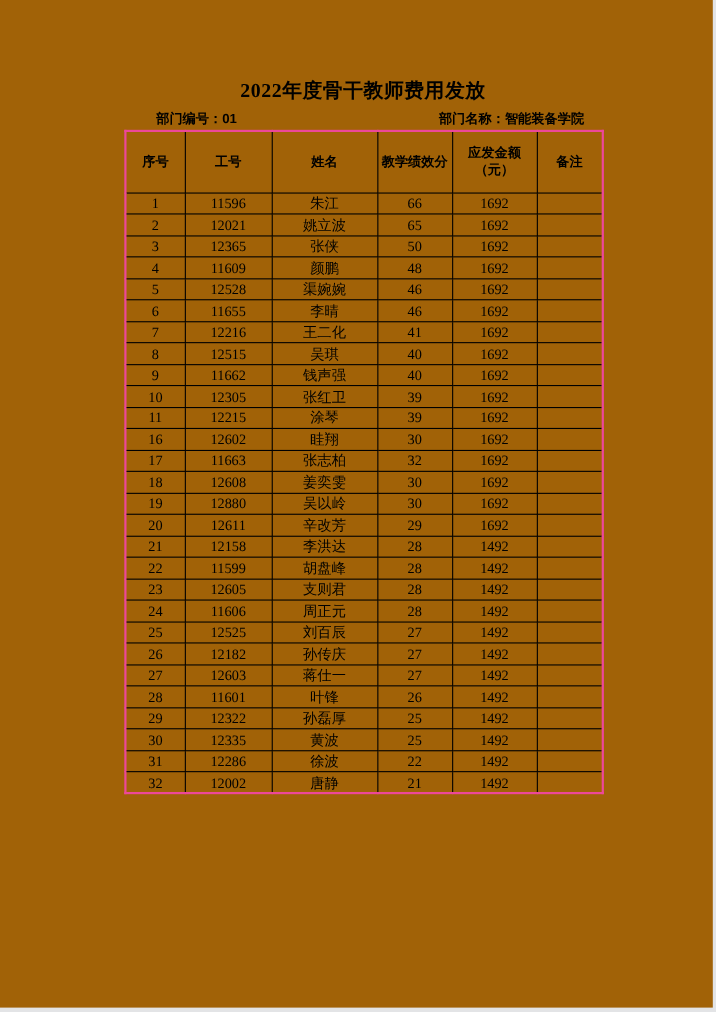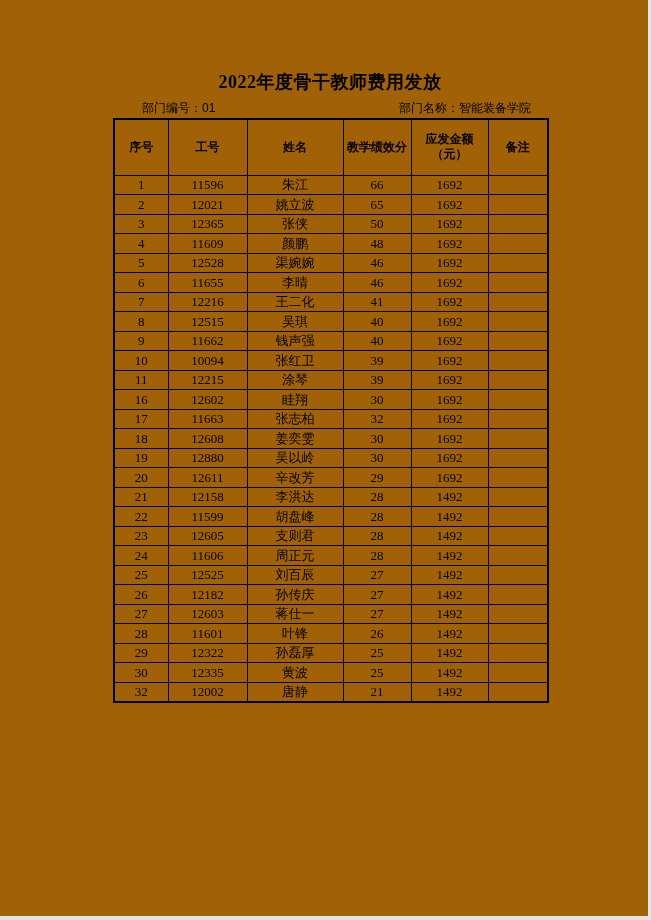--- a/index.html
+++ b/index.html
@@ -37,34 +37,34 @@
   .subheader {
     position: absolute;
     left: 113px;
     top: 100px;
     width: 434px;
     padding: 0 16px 0 29px;
     display: flex;
     justify-content: space-between;
     align-items: baseline;
     font-family: "Liberation Sans", sans-serif;
-    font-weight: normal;
+    font-weight: bold;
     font-size: 12px;
     line-height: 16px;
     color: #000;
     white-space: nowrap;
   }
   table.fee-table {
     position: absolute;
     left: 113px;
     top: 118px;
     width: 434px;
     border-collapse: collapse;
     table-layout: fixed;
-    border: 2px solid #000000;
+    border: 2px solid #ec4899;
   }
   .fee-table th, .fee-table td {
     border: 1px solid #000;
     text-align: center;
     vertical-align: middle;
     padding: 0;
     color: #000;
     overflow: hidden;
   }
   .fee-table th {
@@ -187,21 +187,21 @@
         <tr>
           <td>9</td>
           <td>11662</td>
           <td>钱声强</td>
           <td>40</td>
           <td>1692</td>
           <td></td>
         </tr>
         <tr>
           <td>10</td>
-          <td>10094</td>
+          <td>12305</td>
           <td>张红卫</td>
           <td>39</td>
           <td>1692</td>
           <td></td>
         </tr>
         <tr>
           <td>11</td>
           <td>12215</td>
           <td>涂琴</td>
           <td>39</td>
@@ -322,20 +322,28 @@
         </tr>
         <tr>
           <td>30</td>
           <td>12335</td>
           <td>黄波</td>
           <td>25</td>
           <td>1492</td>
           <td></td>
         </tr>
         <tr>
+          <td>31</td>
+          <td>12286</td>
+          <td>徐波</td>
+          <td>22</td>
+          <td>1492</td>
+          <td></td>
+        </tr>
+        <tr>
           <td>32</td>
           <td>12002</td>
           <td>唐静</td>
           <td>21</td>
           <td>1492</td>
           <td></td>
         </tr>
       </tbody>
   </table>
 

